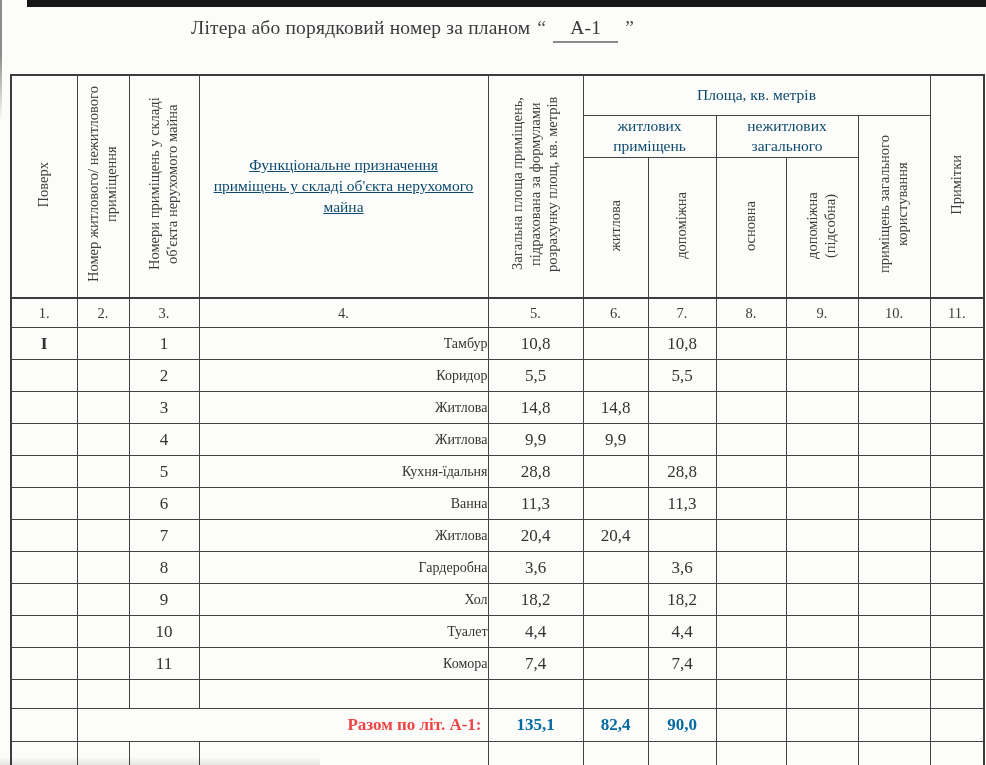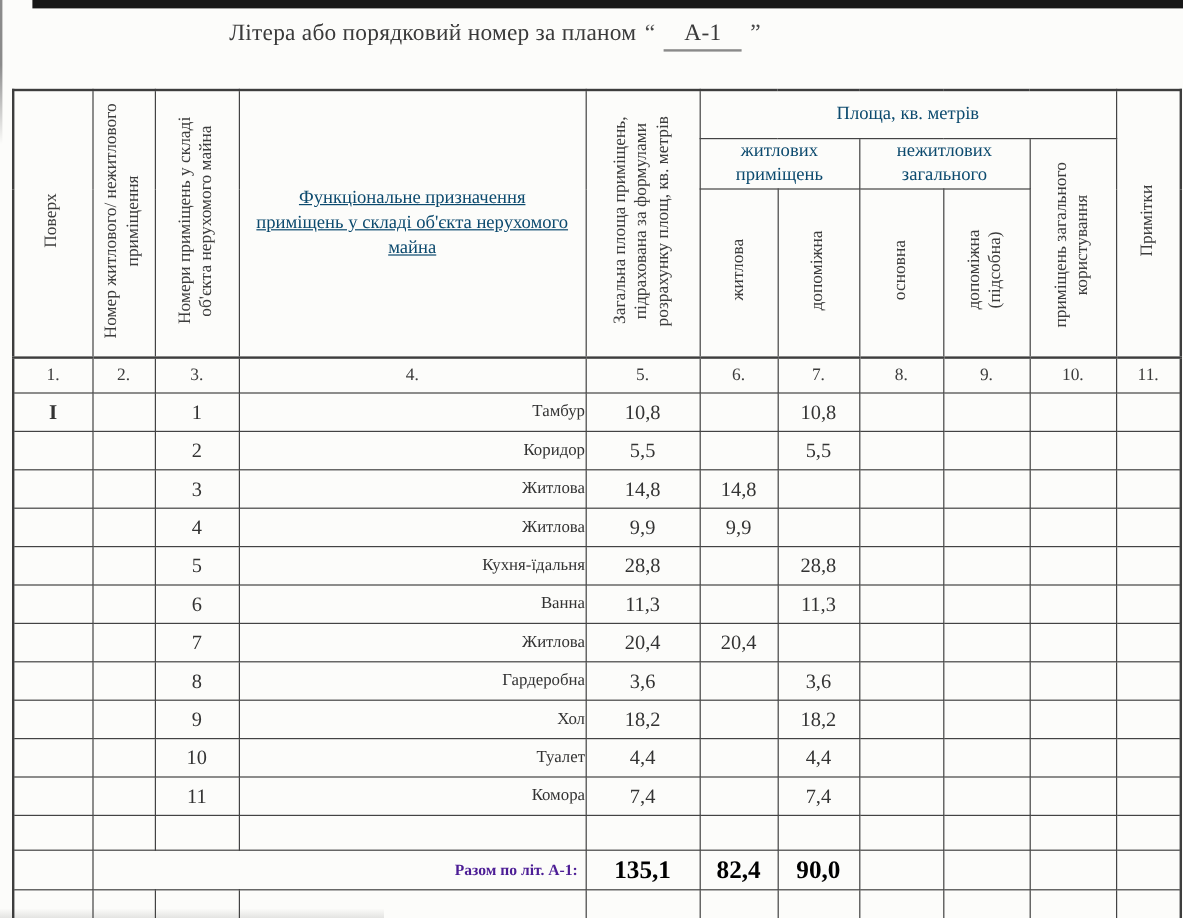--- a/index.html
+++ b/index.html
@@ -91,24 +91,24 @@
   tr.spacer-row { height: 29px; }
   tr.sum-row { height: 33px; }
   tr.last-row { height: 32px; }
   td.c-center { text-align: center; font-size: 17px; }
   td.c-name { text-align: right; padding-left: 7px; font-size: 14px; }
   td.c-floor { font-weight: bold; font-size: 17.5px; }
   td.sum-label {
     text-align: right;
     padding-right: 6px;
     font-weight: bold;
-    font-size: 13px;
-    color: #4c1d95;
-  }
-  td.sum-val { font-weight: bold; font-size: 21px; color: #000000; }
+    font-size: 17px;
+    color: #ef4444;
+  }
+  td.sum-val { font-weight: bold; font-size: 17px; color: #0369a1; }
 </style>
 </head>
 <body>
 
 <div class="page">
 
   <div class="scan-top"></div>
   <div class="scan-left"></div>
   <div class="scan-bottom"></div>
 

